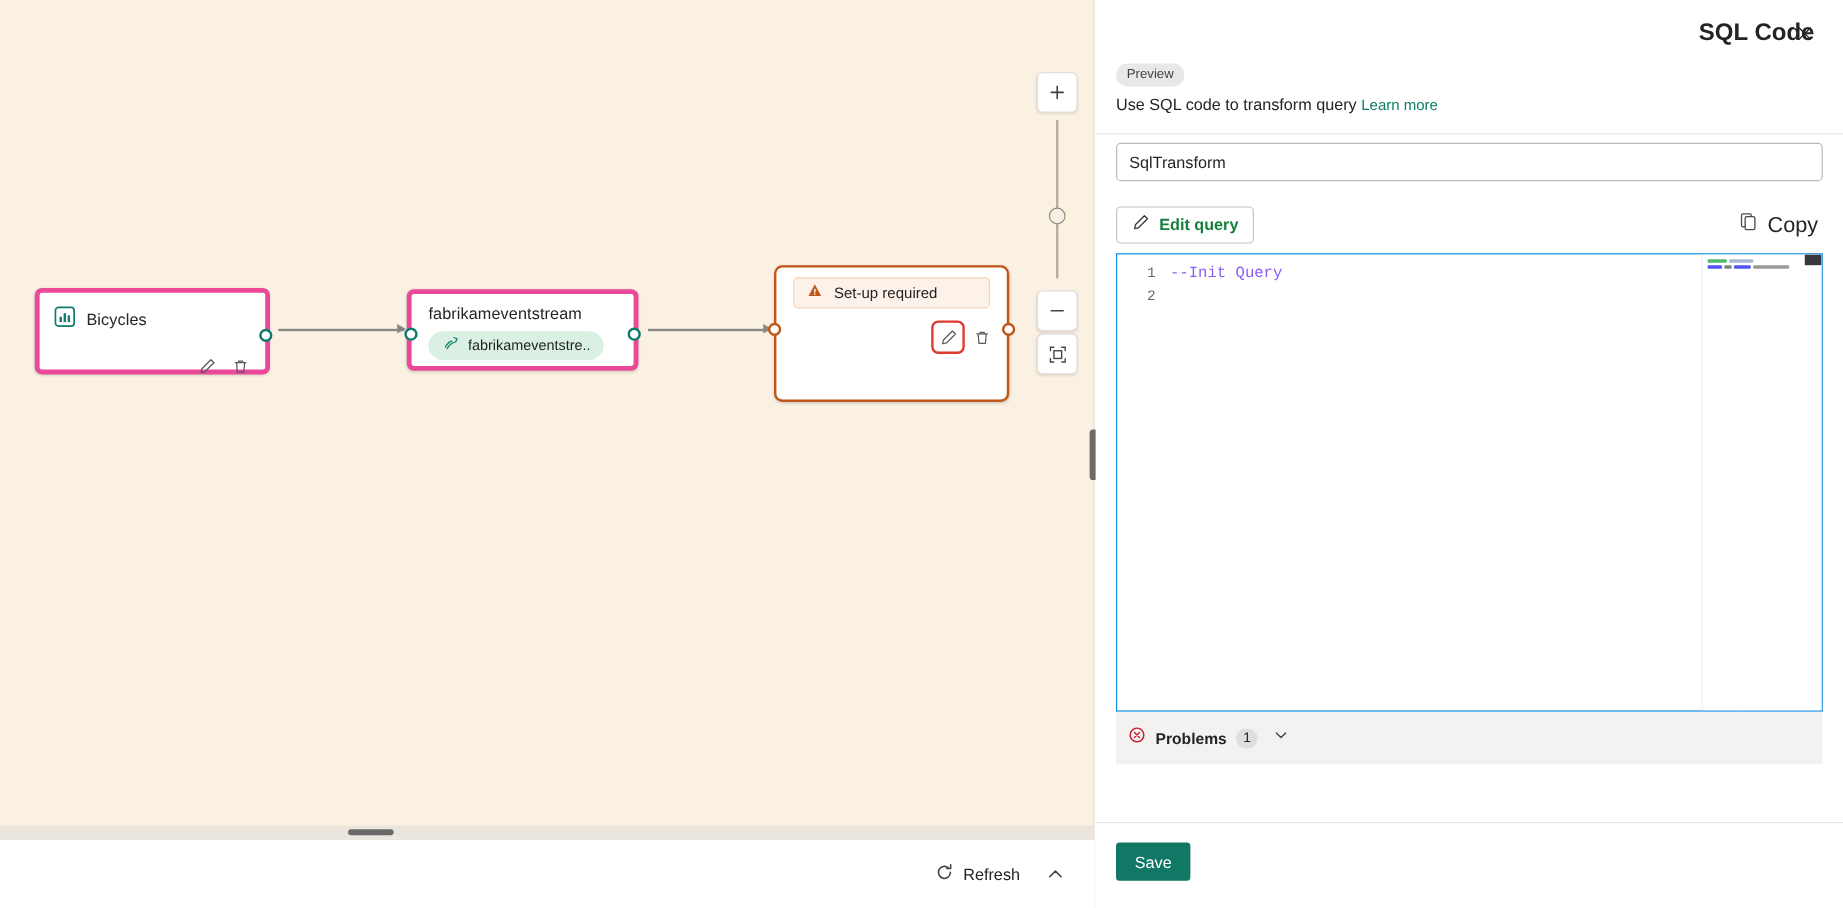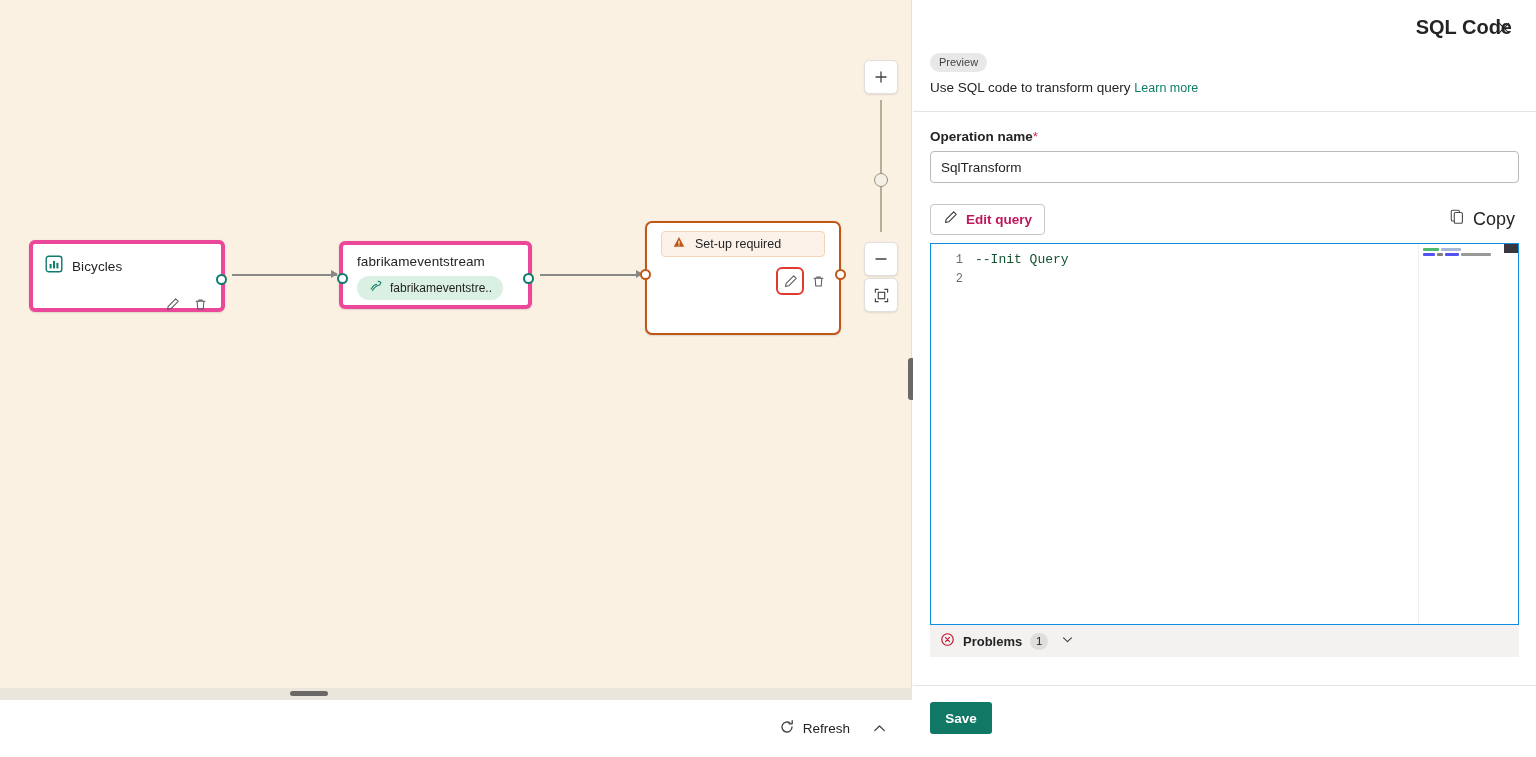--- a/index.html
+++ b/index.html
@@ -203,21 +203,21 @@
   }
 
   #editor-toolbar {
     margin-top: 19px; height: 34px;
     display: flex; align-items: center; justify-content: space-between;
   }
   #edit-query-btn {
     display: flex; align-items: center; gap: 8px;
     height: 31px; padding: 0 12px;
     background: #ffffff; border: 1px solid #c8c6c4; border-radius: 4px;
-    font-size: 13.5px; font-weight: bold; color: #be185d; cursor: pointer;
+    font-size: 13.5px; font-weight: bold; color: #15803d; cursor: pointer;
     font-family: "Liberation Sans", sans-serif;
   }
   #copy-btn {
     display: flex; align-items: center; gap: 7px;
     font-size: 18px; color: #242424; cursor: pointer;
     padding-right: 4px;
   }
 
   #editor-wrap {
     margin-top: 7px;
@@ -233,21 +233,21 @@
   }
   .code-line {
     display: flex; height: 19px; align-items: center;
     font-family: "Liberation Mono", monospace; font-size: 13px;
   }
   .ln {
     width: 44px; text-align: right; padding-right: 12px;
     color: #6b6b6b; font-size: 12px; flex: none;
   }
   .code-text { white-space: pre; }
-  .tok-comment { color: #14532d; }
+  .tok-comment { color: #8b5cf6; }
   .tok-kw { color: #1a1af0; }
   .tok-plain { color: #1f1f1f; }
   #minimap {
     position: absolute; right: 14px; top: 0; width: 86px; bottom: 0;
     background: #ffffff; border-left: 1px solid #f0f0f0;
   }
   .mini-line {
     position: absolute; height: 3px; border-radius: 1px; opacity: .75;
   }
   #minimap-scrollbar {
@@ -257,42 +257,42 @@
   #minimap-scroll-thumb {
     position: absolute; right: 0; top: 0; width: 14px; height: 9px;
     background: #37373d; cursor: pointer;
   }
   #editor-guide {
     position: absolute; left: 520px; top: 0; bottom: 0; width: 1px;
     background: #eeeeee;
   }
 
   #problems-bar {
-    margin-top: 0; width: 589px; height: 32px;
+    margin-top: 0; width: 589px; height: 44px;
     background: #f3f2f1;
     display: flex; align-items: center; gap: 8px; padding-left: 10px;
     cursor: pointer;
   }
   #problems-label { font-size: 13px; font-weight: bold; color: #242424; }
   #problems-count {
     background: #e0dedc; color: #242424; font-size: 11.5px;
     border-radius: 9px; min-width: 18px; height: 17px;
     display: flex; align-items: center; justify-content: center; padding: 0 5px;
   }
 
   #panel-footer {
     position: absolute; left: 0; bottom: 0; width: 623px; height: 72px;
     border-top: 1px solid #e6e4e1; background: #ffffff;
   }
   #save-btn {
     position: absolute; left: 17px; top: 16px;
     width: 62px; height: 32px;
     background: #117865; color: #ffffff;
     border: none; border-radius: 3px;
-    font-size: 13.5px; font-weight: bold; cursor: pointer;
+    font-size: 13.5px; font-weight: normal; cursor: pointer;
     font-family: "Liberation Sans", sans-serif;
   }
 </style>
 </head>
 <body>
 
 <div id="app">
 
   <div id="canvas-area">
     <div id="canvas-surface">
@@ -429,23 +429,20 @@
     </div>
 
     <div id="preview-badge">Preview</div>
     <div id="panel-desc">
       <span>Use SQL code to transform query</span>
       <a id="learn-more">Learn more</a>
     </div>
     <div id="panel-divider"></div>
 
     <div id="panel-body">
-      <div class="field-label">
-        <span>Operation name</span><span class="req-star">*</span>
-      </div>
       <input id="operation-name-input" type="text" value="SqlTransform" style="">
 
       <div id="editor-toolbar">
         <button id="edit-query-btn">
           <span>
             <svg width="15" height="15" viewBox="0 0 16 16">
               <path d="M11.4 1.9l2.7 2.7-8 8-3.4.7.7-3.4 8-8z" fill="none" stroke="#333333" stroke-width="1.1" stroke-linejoin="round"></path>
             </svg>
           </span>
           <span>Edit query</span>

